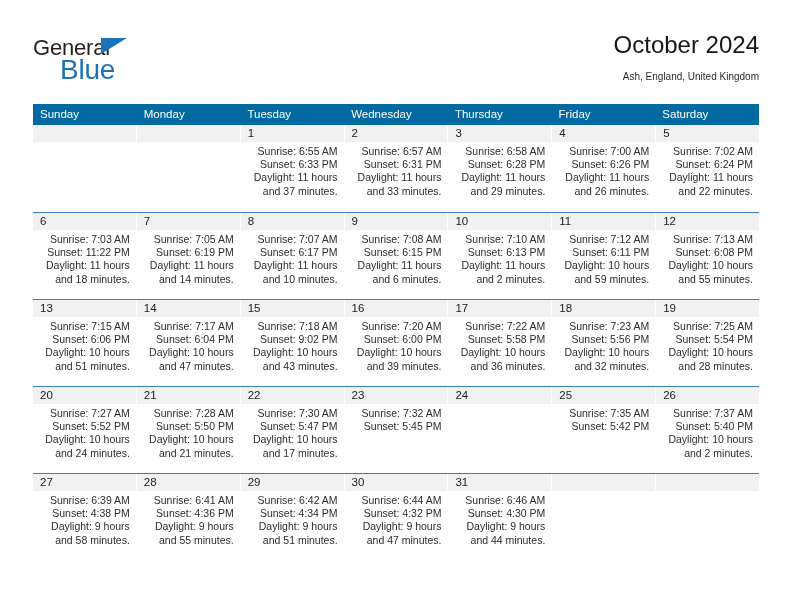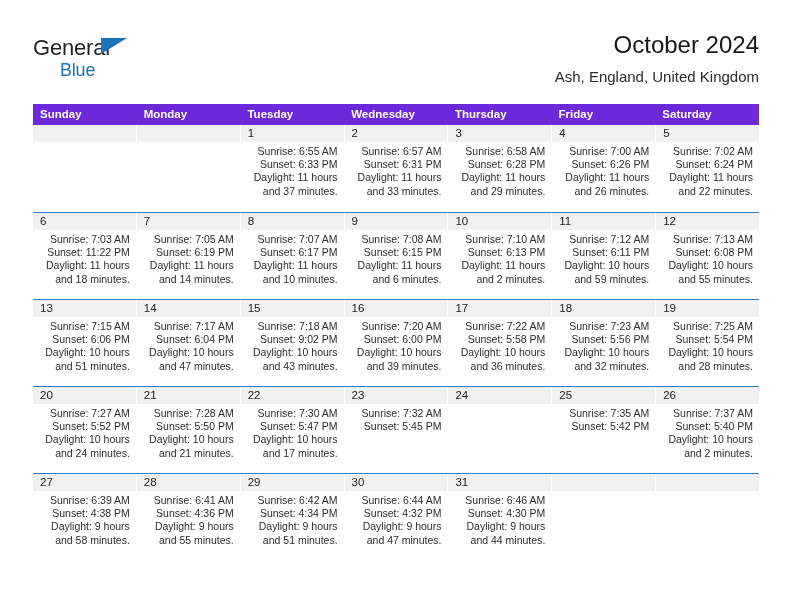--- a/index.html
+++ b/index.html
@@ -51,58 +51,57 @@
     top: 2px;
     width: 0;
     height: 0;
     border-top: 16px solid #1b72b8;
     border-right: 26px solid transparent;
   }
   .logo-blue {
     position: absolute;
     left: 27px;
     top: 22px;
-    font-size: 18px;
+    font-size: 28px;
     letter-spacing: -0.2px;
     color: #1b72b8;
     line-height: 24px;
   }
 
   .title-block {
     position: absolute;
     right: 0;
     top: 0;
     text-align: right;
   }
   .cal-title {
     font-size: 24px;
     color: #171717;
     line-height: 34px;
     white-space: nowrap;
   }
   .cal-subtitle {
-    font-size: 15px;
+    font-size: 10px;
     color: #2b2b2b;
     line-height: 22px;
     margin-top: 4px;
     white-space: nowrap;
   }
 
   
   .calendar {
     position: absolute;
     left: 33px;
     top: 104px;
     width: 726px;
   }
   .weekday-row {
     display: flex;
     width: 100%;
-    background: #6d28d9;
-    font-weight: bold;
+    background: #0369a1;
   }
   .weekday {
     flex: 1 1 0;
     min-width: 0;
     height: 21px;
     line-height: 21px;
     padding-left: 7px;
     box-sizing: border-box;
     font-size: 11.5px;
     color: #ffffff;

